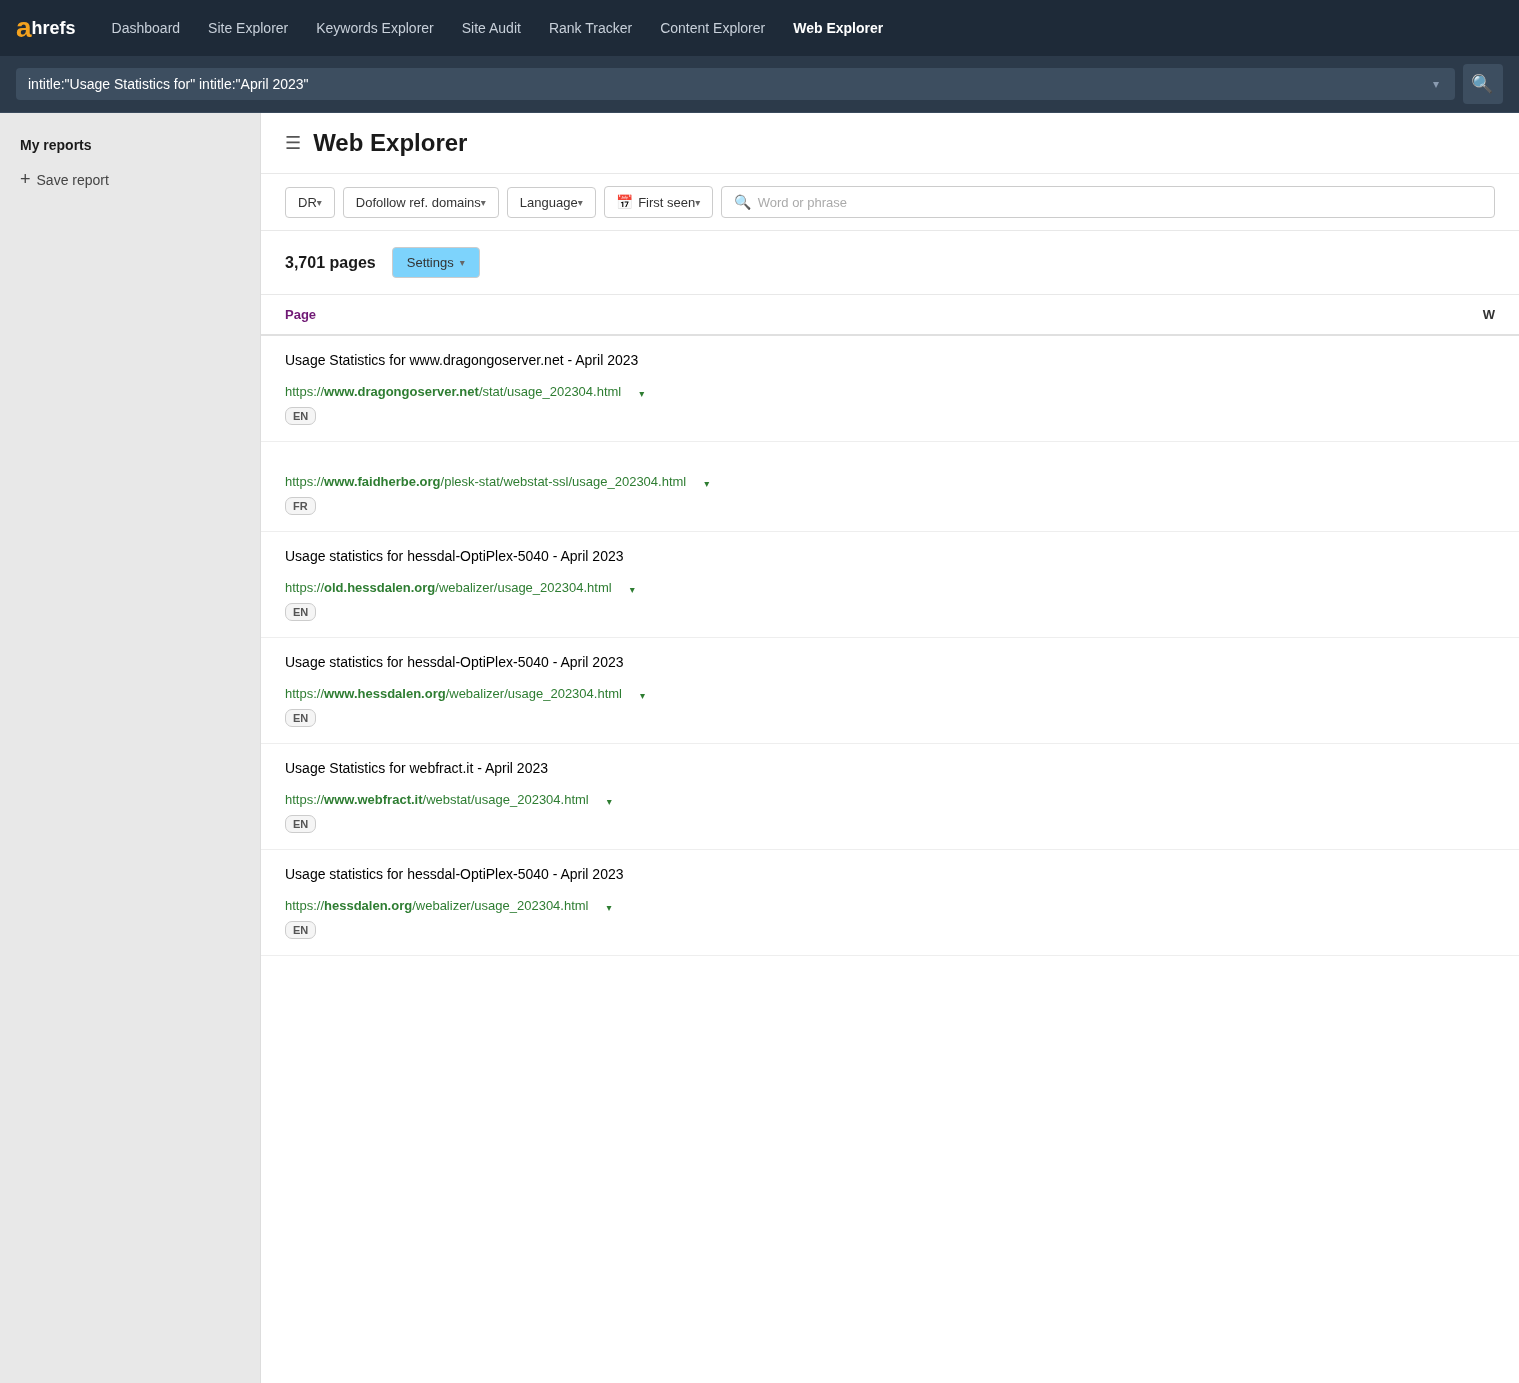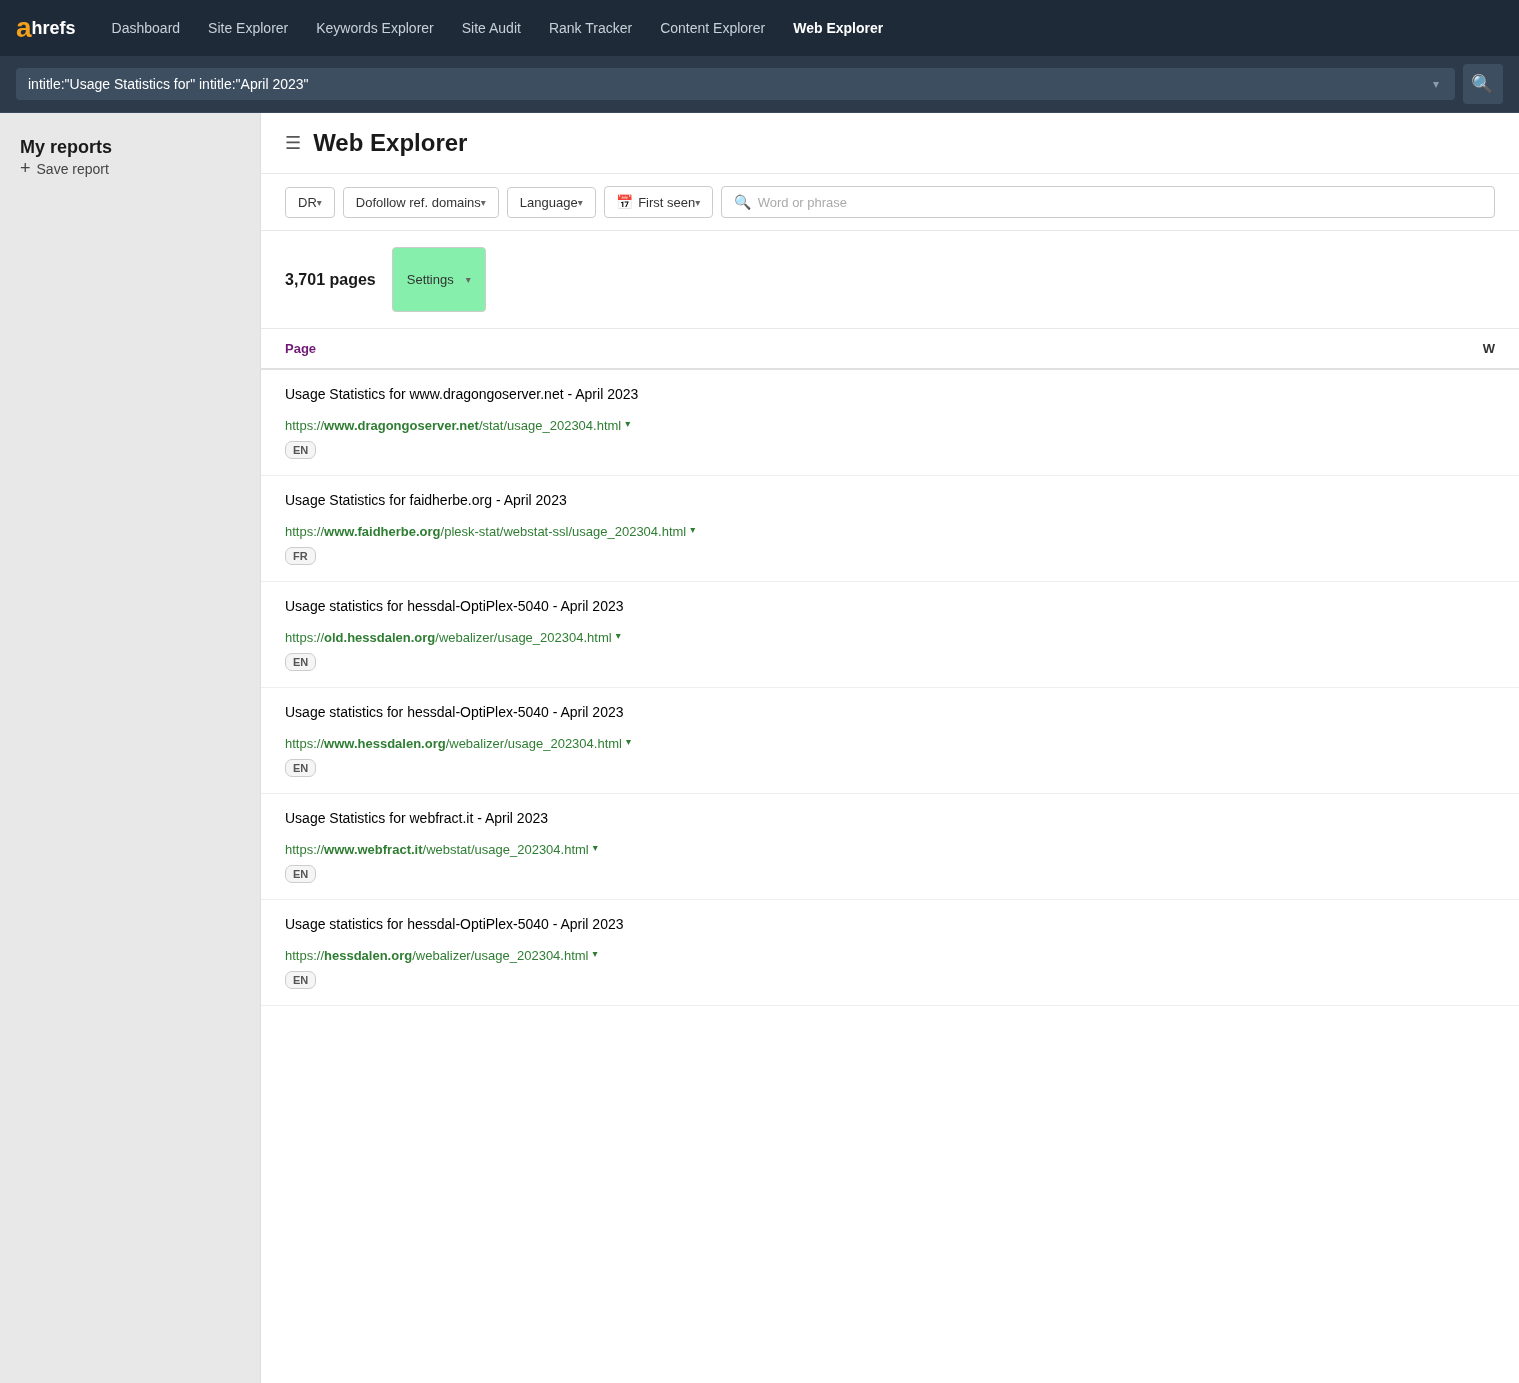--- a/index.html
+++ b/index.html
@@ -83,23 +83,24 @@
     }
 
     
     .sidebar {
       width: 260px;
       background: #e8e8e8;
       padding: 24px 20px;
       flex-shrink: 0;
     }
     .sidebar-title {
-      font-size: 18px;
+      font-size: 14px;
       font-weight: 700;
       color: #1a1a1a;
+      margin-bottom: 16px;
     }
     .sidebar-save {
       display: flex;
       align-items: center;
       gap: 6px;
       color: #444;
       font-size: 14px;
       cursor: pointer;
     }
     .sidebar-save-plus {
@@ -180,25 +181,25 @@
       border-bottom: 1px solid #e8e8e8;
     }
     .results-count {
       font-size: 16px;
       font-weight: 600;
       color: #1a1a1a;
     }
     .settings-btn {
       display: flex;
       align-items: center;
-      gap: 12px;
-      padding: 24px 14px;
+      gap: 6px;
+      padding: 7px 14px;
       border: 1px solid #ccc;
       border-radius: 4px;
-      background: #86efac;
+      background: #7dd3fc;
       font-size: 13px;
       color: #333;
       cursor: pointer;
     }
 
     
     .table-header {
       padding: 12px 24px;
       border-bottom: 2px solid #e0e0e0;
       display: flex;
@@ -227,22 +228,22 @@
     .result-title {
       color: #000000;
       font-size: 14px;
       text-decoration: none;
       display: block;
       margin-bottom: 4px;
       cursor: pointer;
     }
     .result-url-line {
       display: flex;
-      align-items: flex-start;
-      gap: 4px;
+      align-items: flex-end;
+      gap: 18px;
       margin-bottom: 8px;
       margin-top: 16px;
     }
     .result-url {
       color: #2e7d32;
       font-size: 13px;
       text-decoration: none;
       cursor: pointer;
     }
     .result-url-bold { font-weight: 700; }
@@ -343,21 +344,21 @@
     <div class="table-header">
       <span class="col-page">Page</span>
       <span class="col-w">W</span>
     </div>
 
     <div id="results-list">
         <div class="result-item"><a class="result-title">Usage Statistics for www.dragongoserver.net - April 2023</a><div class="result-url-line">
             <a class="result-url"><span>https://</span><span class="result-url-bold">www.dragongoserver.net</span><span>/stat/usage_202304.html</span></a>
             <span class="result-url-dropdown"> ▾</span>
           </div><span class="result-lang-badge">EN</span></div>
-        <div class="result-item"><a class="result-title">Usage Statistics for faidherbe.org - April 2023</a><div class="result-url-line">
+        <div class="result-item"><div class="result-url-line">
             <a class="result-url"><span>https://</span><span class="result-url-bold">www.faidherbe.org</span><span>/plesk-stat/webstat-ssl/usage_202304.html</span></a>
             <span class="result-url-dropdown"> ▾</span>
           </div><span class="result-lang-badge">FR</span></div>
         <div class="result-item"><a class="result-title">Usage statistics for hessdal-OptiPlex-5040 - April 2023</a><div class="result-url-line">
             <a class="result-url"><span>https://</span><span class="result-url-bold">old.hessdalen.org</span><span>/webalizer/usage_202304.html</span></a>
             <span class="result-url-dropdown"> ▾</span>
           </div><span class="result-lang-badge">EN</span></div>
         <div class="result-item"><a class="result-title">Usage statistics for hessdal-OptiPlex-5040 - April 2023</a><div class="result-url-line">
             <a class="result-url"><span>https://</span><span class="result-url-bold">www.hessdalen.org</span><span>/webalizer/usage_202304.html</span></a>
             <span class="result-url-dropdown"> ▾</span>

